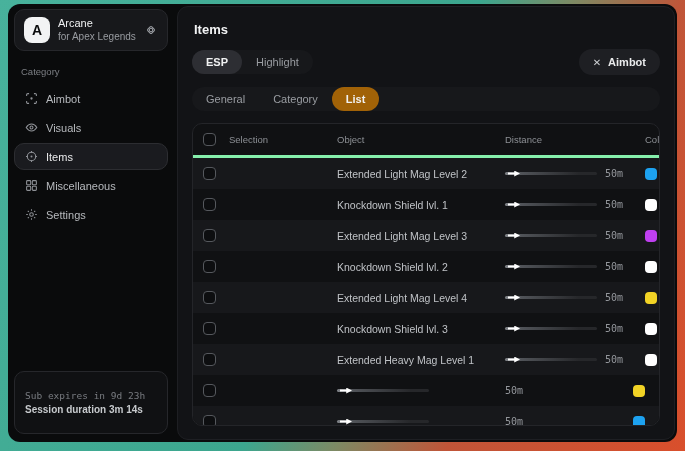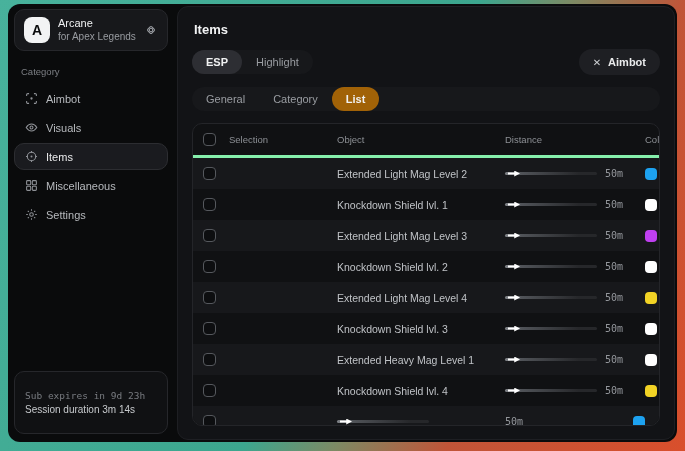--- a/index.html
+++ b/index.html
@@ -41,21 +41,21 @@
   .nav-item.active { background: #1a1b1f; border-color: #2c2d31; }
   .nav-icon { display: flex; color: #8e9196; }
   .nav-label { color: #b7babe; font-size: 11px; }
   .nav-item.active .nav-label { color: #e9eaeb; }
   .spacer { flex: 1; }
   .footer-card {
     border: 1px solid #26272b; border-radius: 10px; background: #101113;
     padding: 18px 10px; display: flex; flex-direction: column; gap: 3px;
   }
   .sub-line { color: #797c81; font-size: 9.5px; }
-  .sess-line { color: #c7cacd; font-size: 10px; }
+  .sess-line { color: #c7cacd; font-size: 10px; font-weight: bold; }
 
   
   .main {
     flex: 1; margin-left: 5px; background: #121316; border: 1px solid #1e1f23;
     border-radius: 11px; padding: 13px 14px; overflow: hidden;
     display: flex; flex-direction: column;
   }
   .main-title { color: #f2f3f4; font-size: 13px; font-weight: bold; margin: 2px 0 12px 2px; }
   .row-between { display: flex; justify-content: space-between; align-items: center; }
   .pill-group { display: inline-flex; background: #17181b; border-radius: 999px; }
@@ -309,21 +309,20 @@
               <div class="track"></div>
               <div class="handle"></div>
             </div>
             <span class="dist mono">50m</span>
             <span class="swatch" style="background-color: rgb(255, 255, 255);"></span>
           </div>
 
           <div class="trow">
             <span class="cb"></span>
             <span></span>
-            <span class="obj">Knockdown Shield lvl. 4</span>
             <div class="slider">
               <div class="track"></div>
               <div class="handle"></div>
             </div>
             <span class="dist mono">50m</span>
             <span class="swatch" style="background-color: rgb(242, 211, 37);"></span>
           </div>
 
           <div class="trow">
             <span class="cb"></span>

